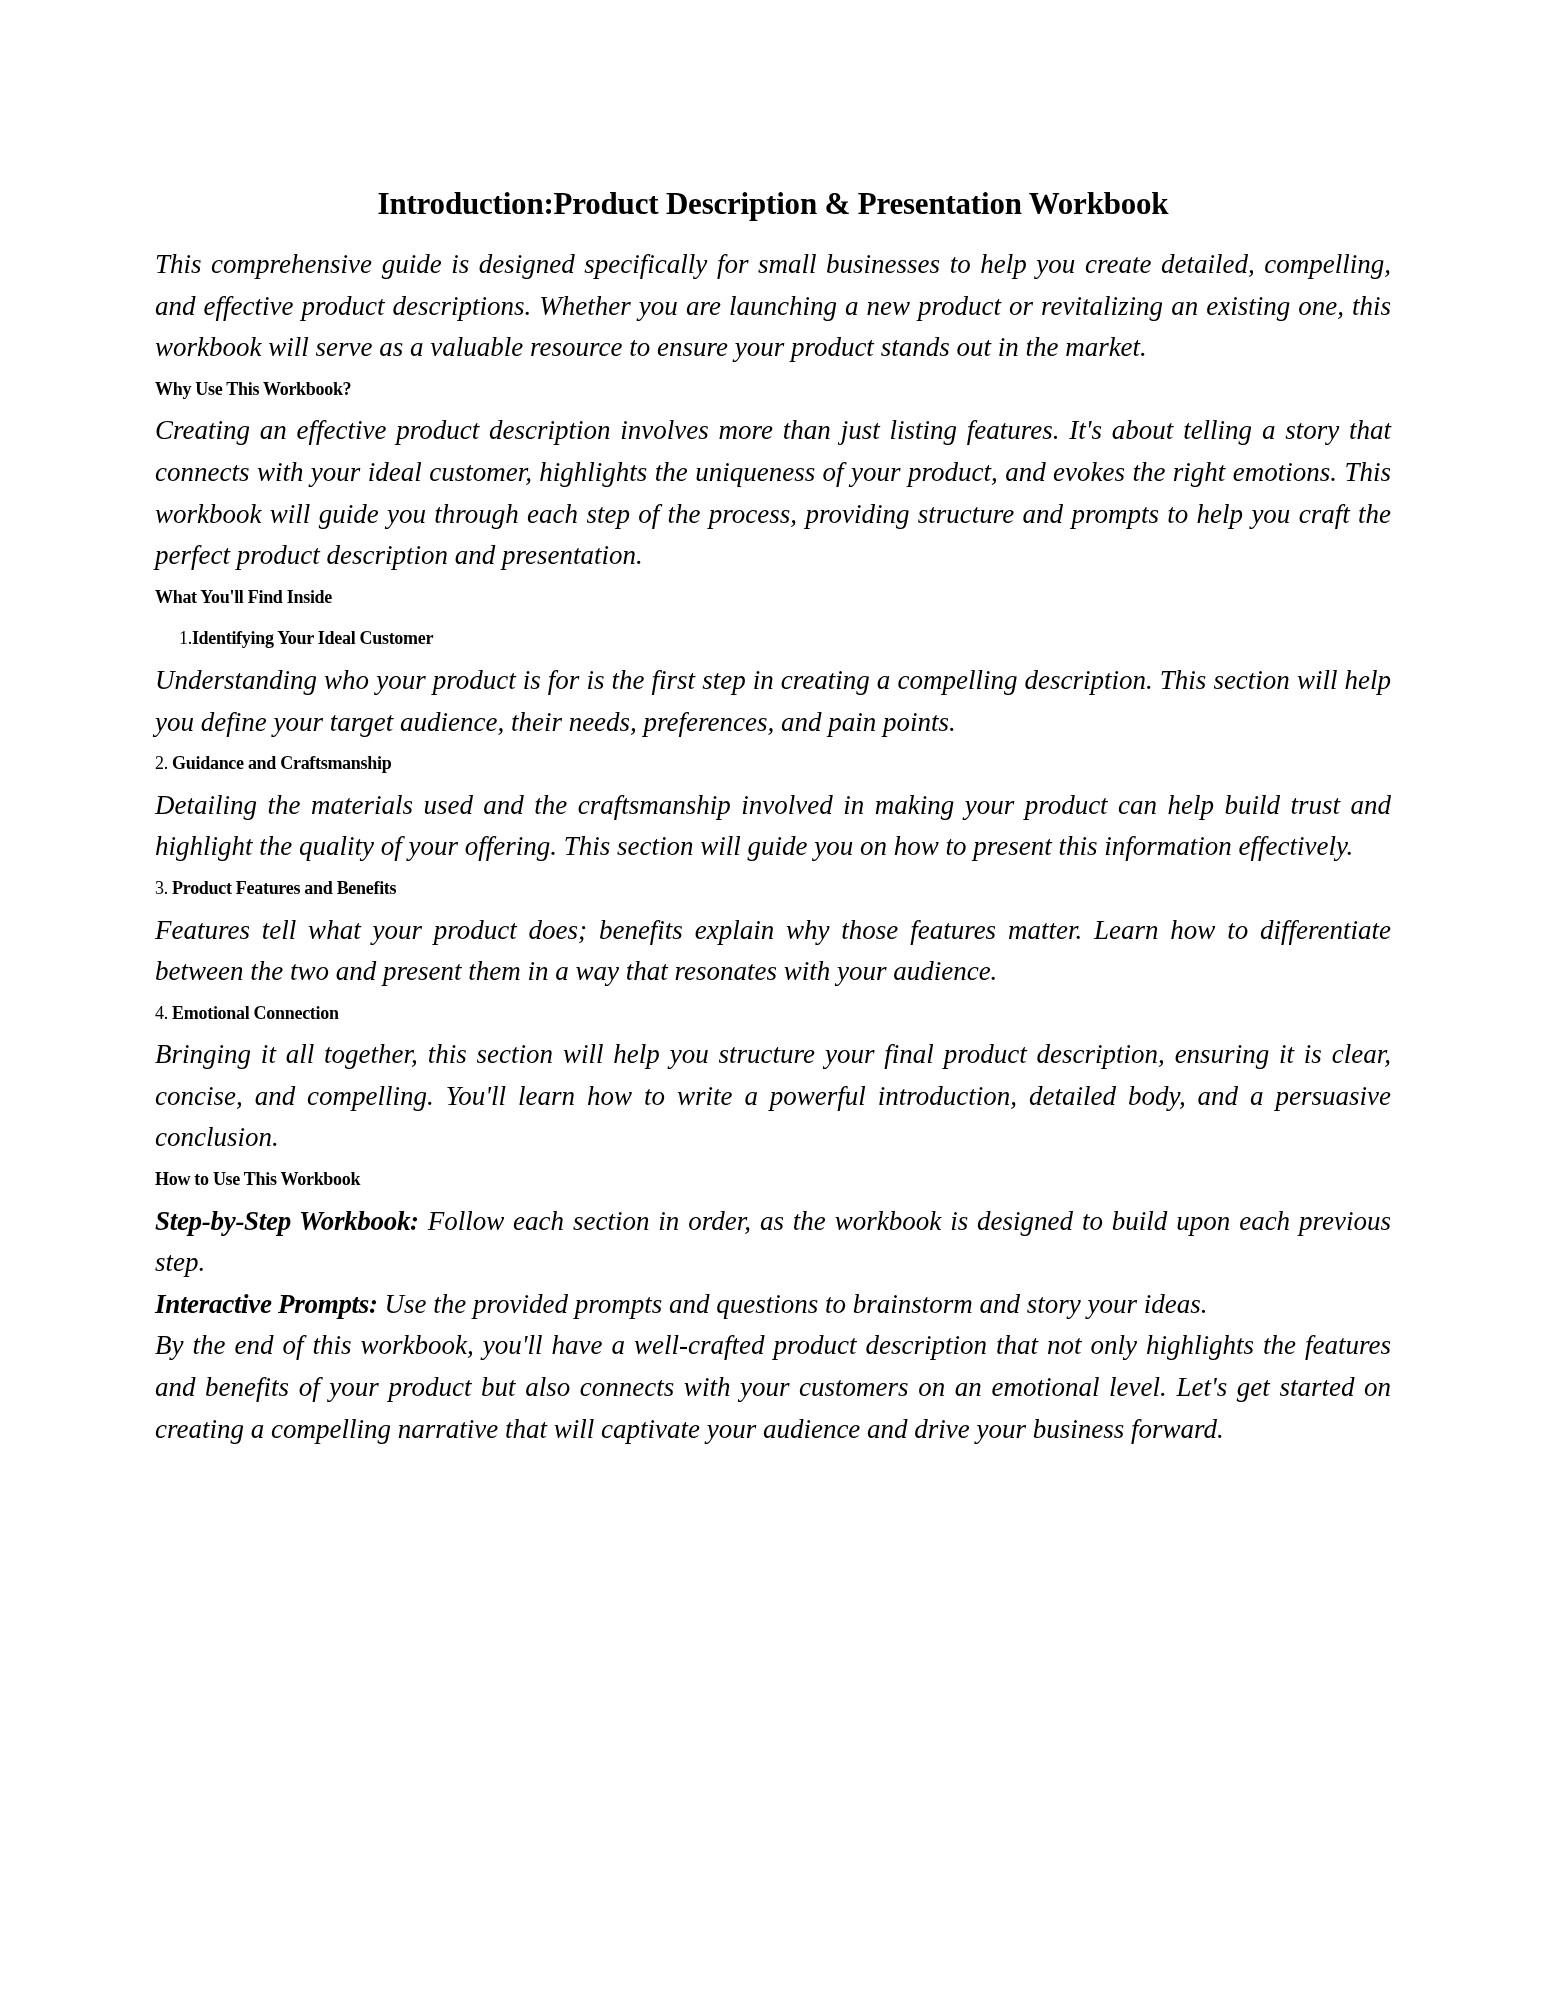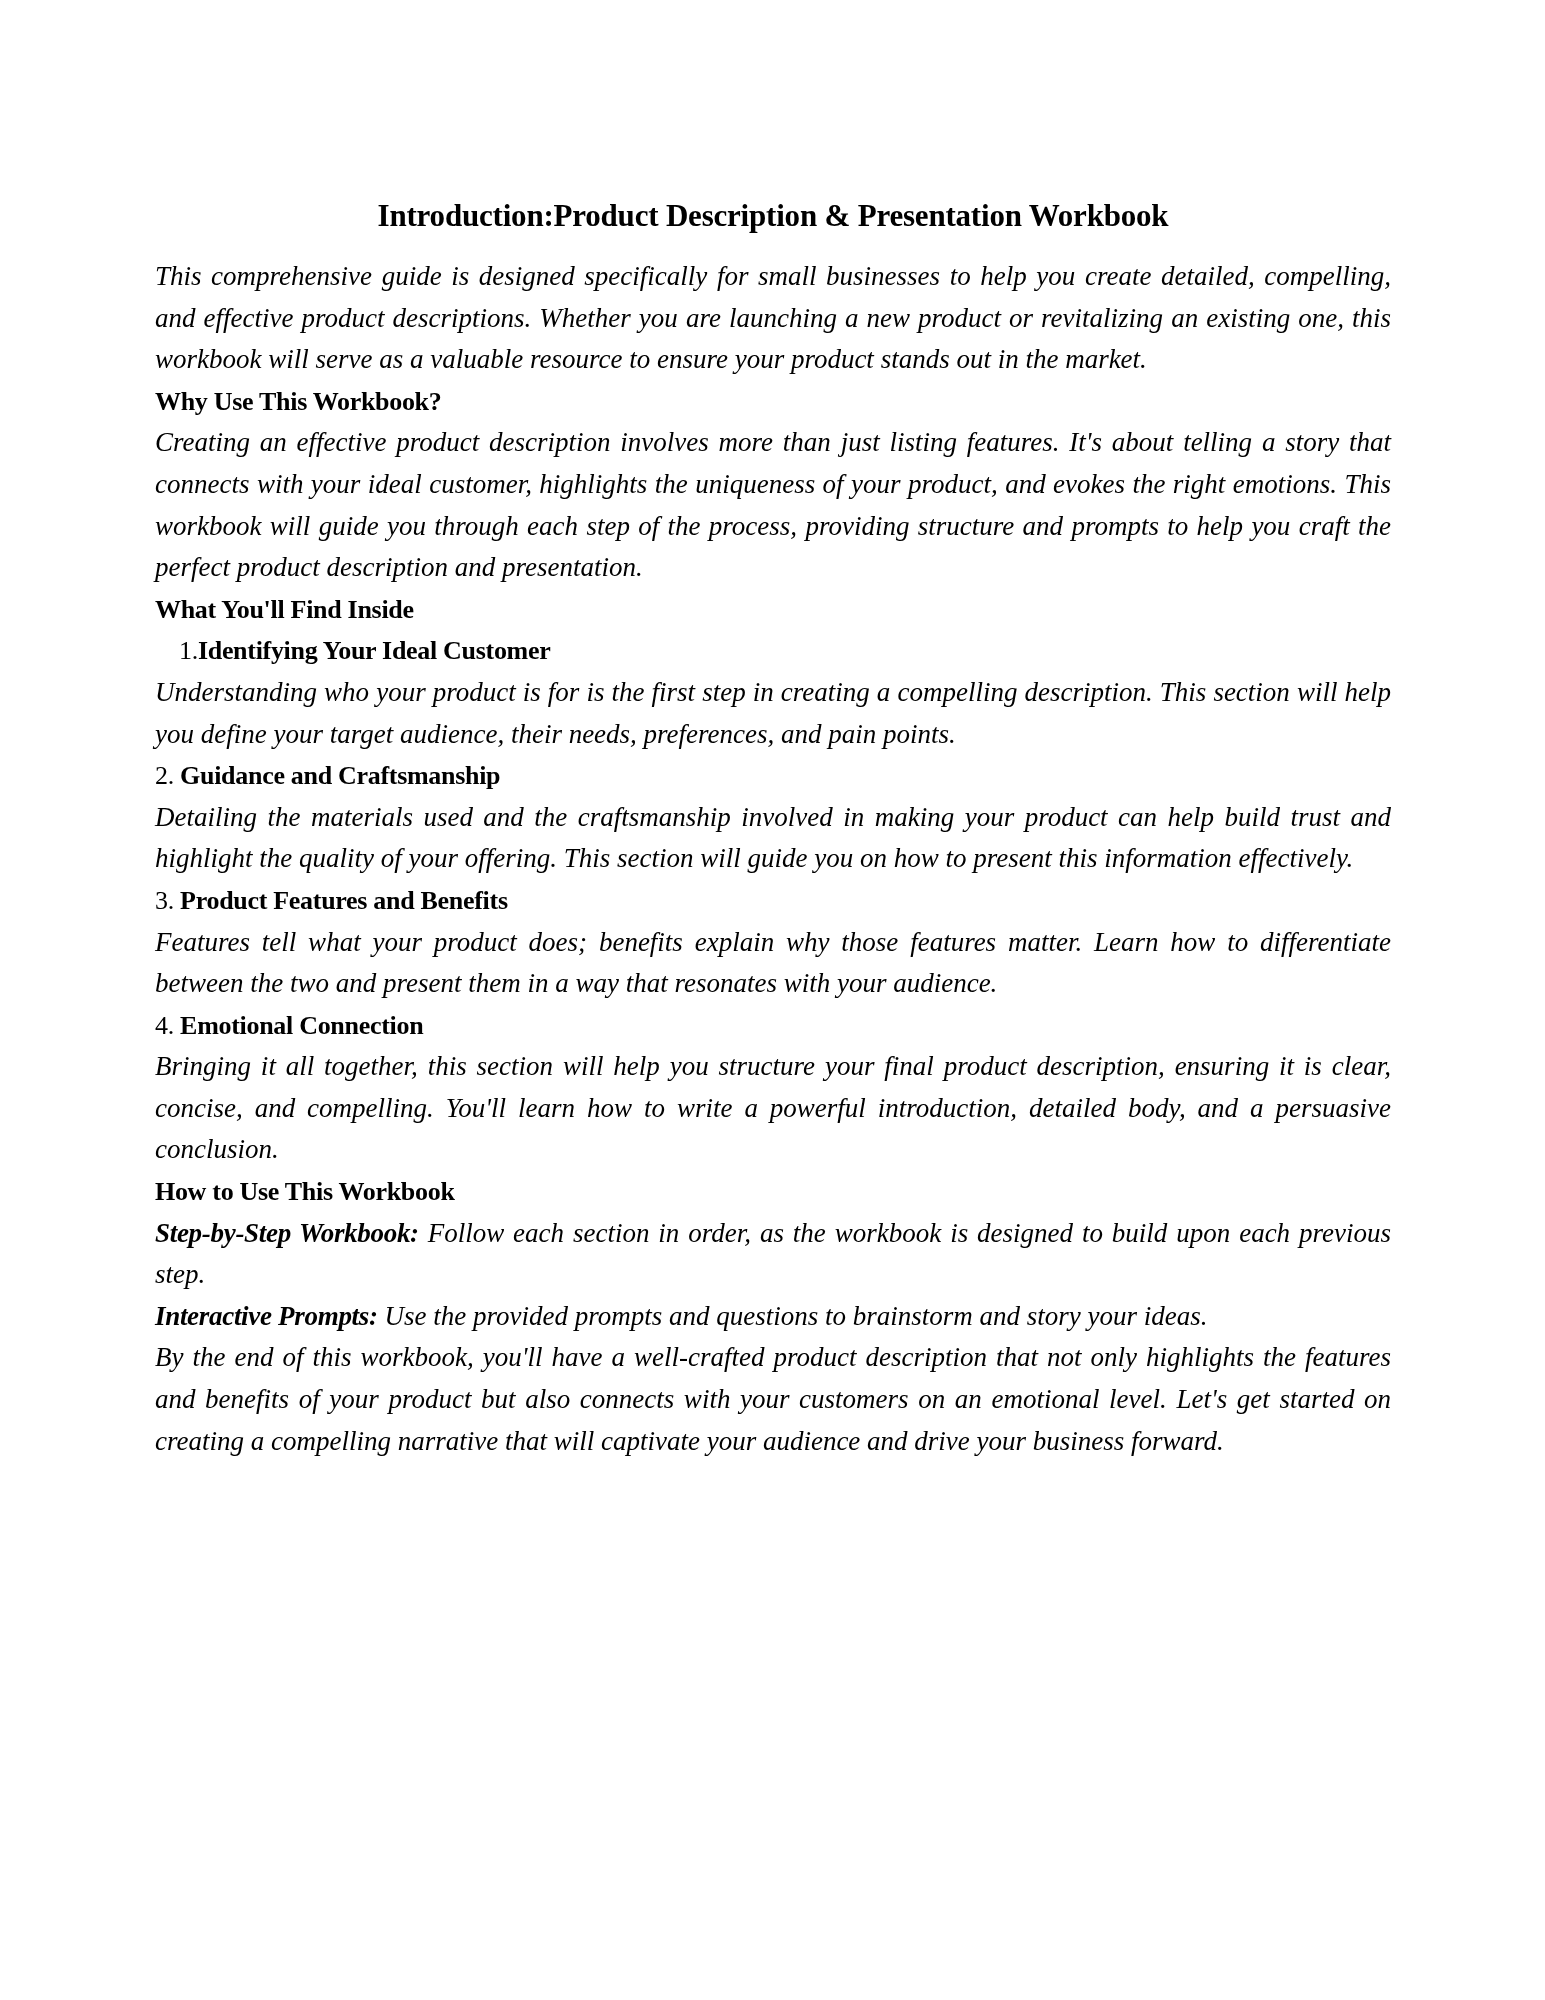--- a/index.html
+++ b/index.html
@@ -3,27 +3,27 @@
 <meta charset="utf-8">
 <style>
   html, body { margin: 0; padding: 0; background: #ffffff; }
   body {
     width: 1545px; height: 2000px; position: relative; overflow: hidden;
     font-family: "Liberation Serif", "DejaVu Serif", serif; color: #000;
   }
   .page { position: absolute; left: 155px; top: 182px; width: 1236px; }
   .title {
     text-align: center; font-weight: bold; font-size: 31px;
-    line-height: 44px; margin: 12px 0 18px 0; letter-spacing: -0.2px;
+    line-height: 44px; margin: 0 0 18px 0; letter-spacing: -0.2px;
   }
   .p {
     font-size: 27px; line-height: 41.6px; text-align: justify;
     margin: 0; text-align-last: left; font-style: italic;
   }
-  .h { font-weight: bold; font-size: 26px; line-height: 41.6px; margin: 0; letter-spacing: -0.3px; }
+  .h { font-weight: bold; font-size: 18px; line-height: 41.6px; margin: 0; letter-spacing: -0.3px; }
   .num { font-weight: normal; }
   .h.first { padding-left: 24px; }
   .bold { font-weight: bold; letter-spacing: -0.3px; }
 </style>
 </head>
 <body>
 
 <div class="page">
   <h1 class="title">Introduction:Product Description &amp; Presentation Workbook</h1>
 

